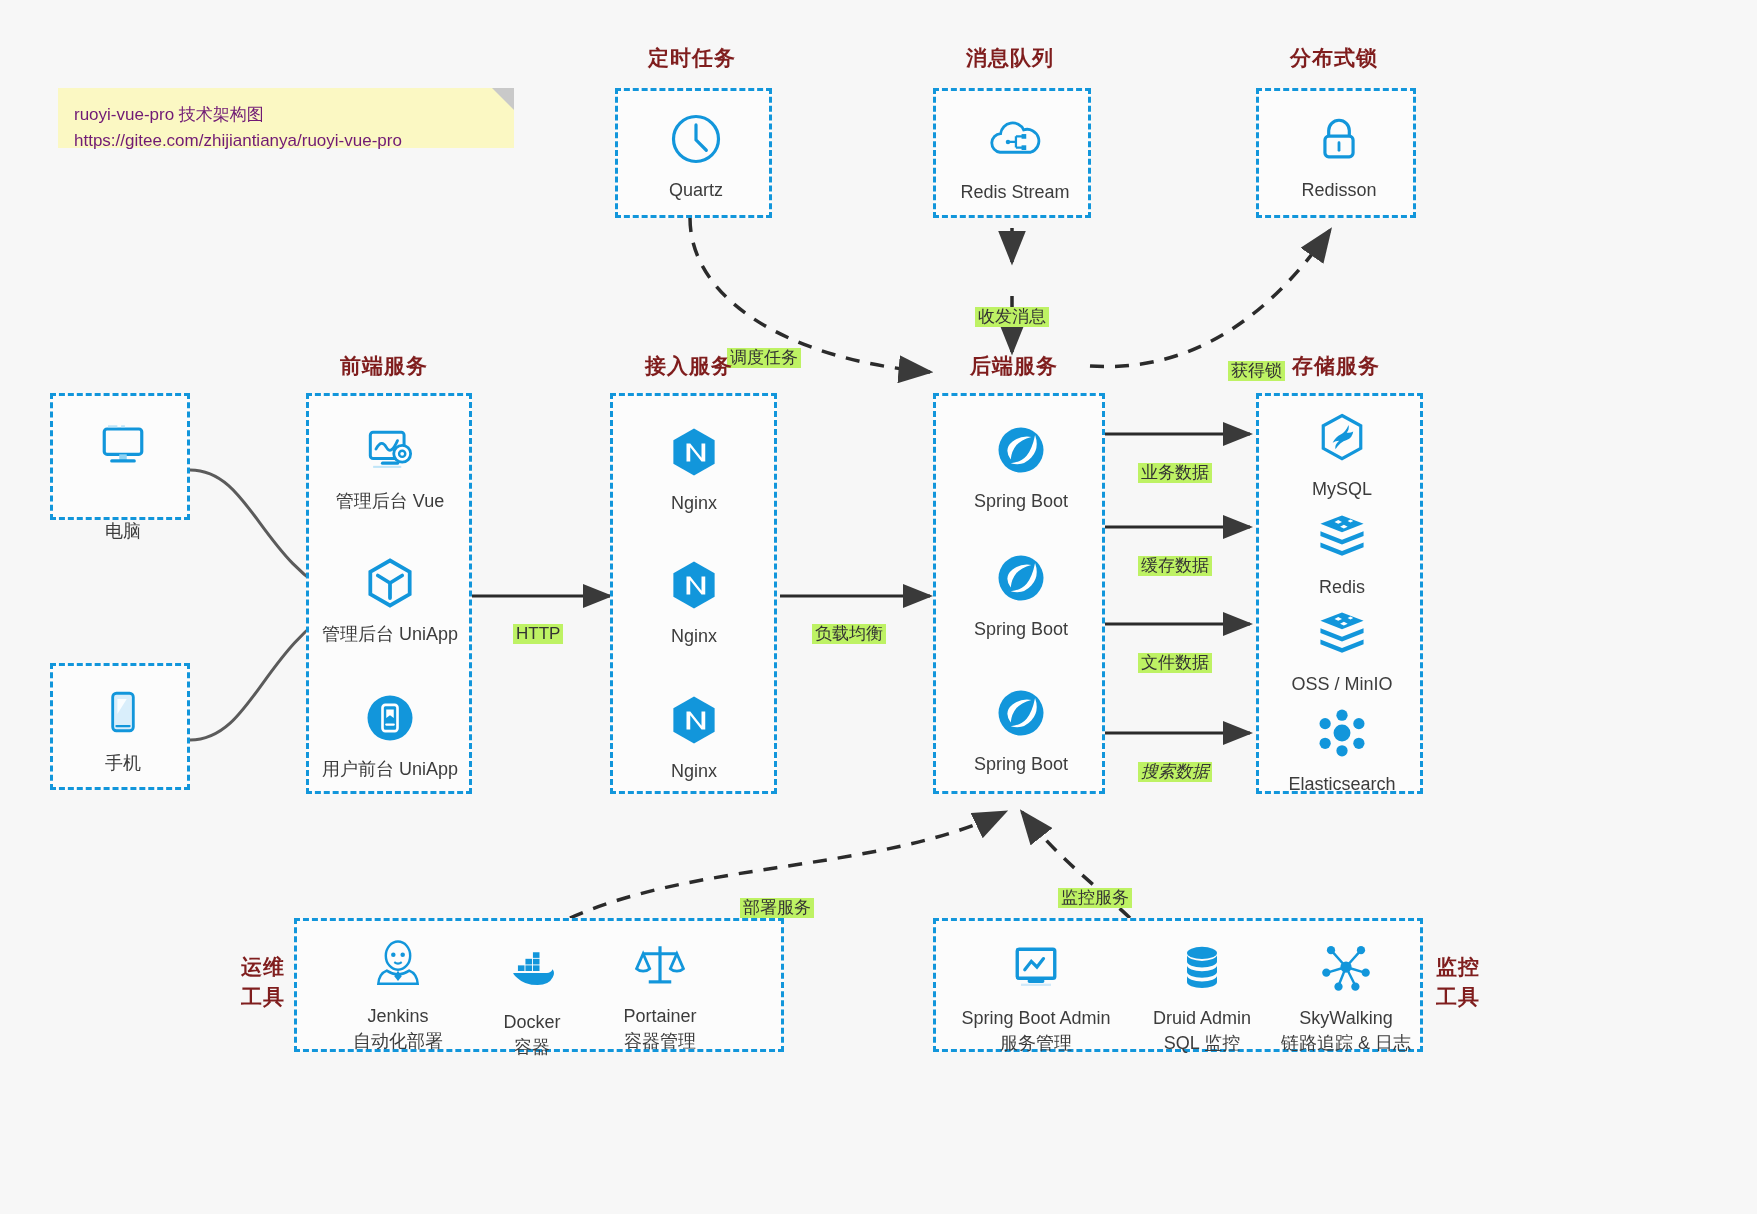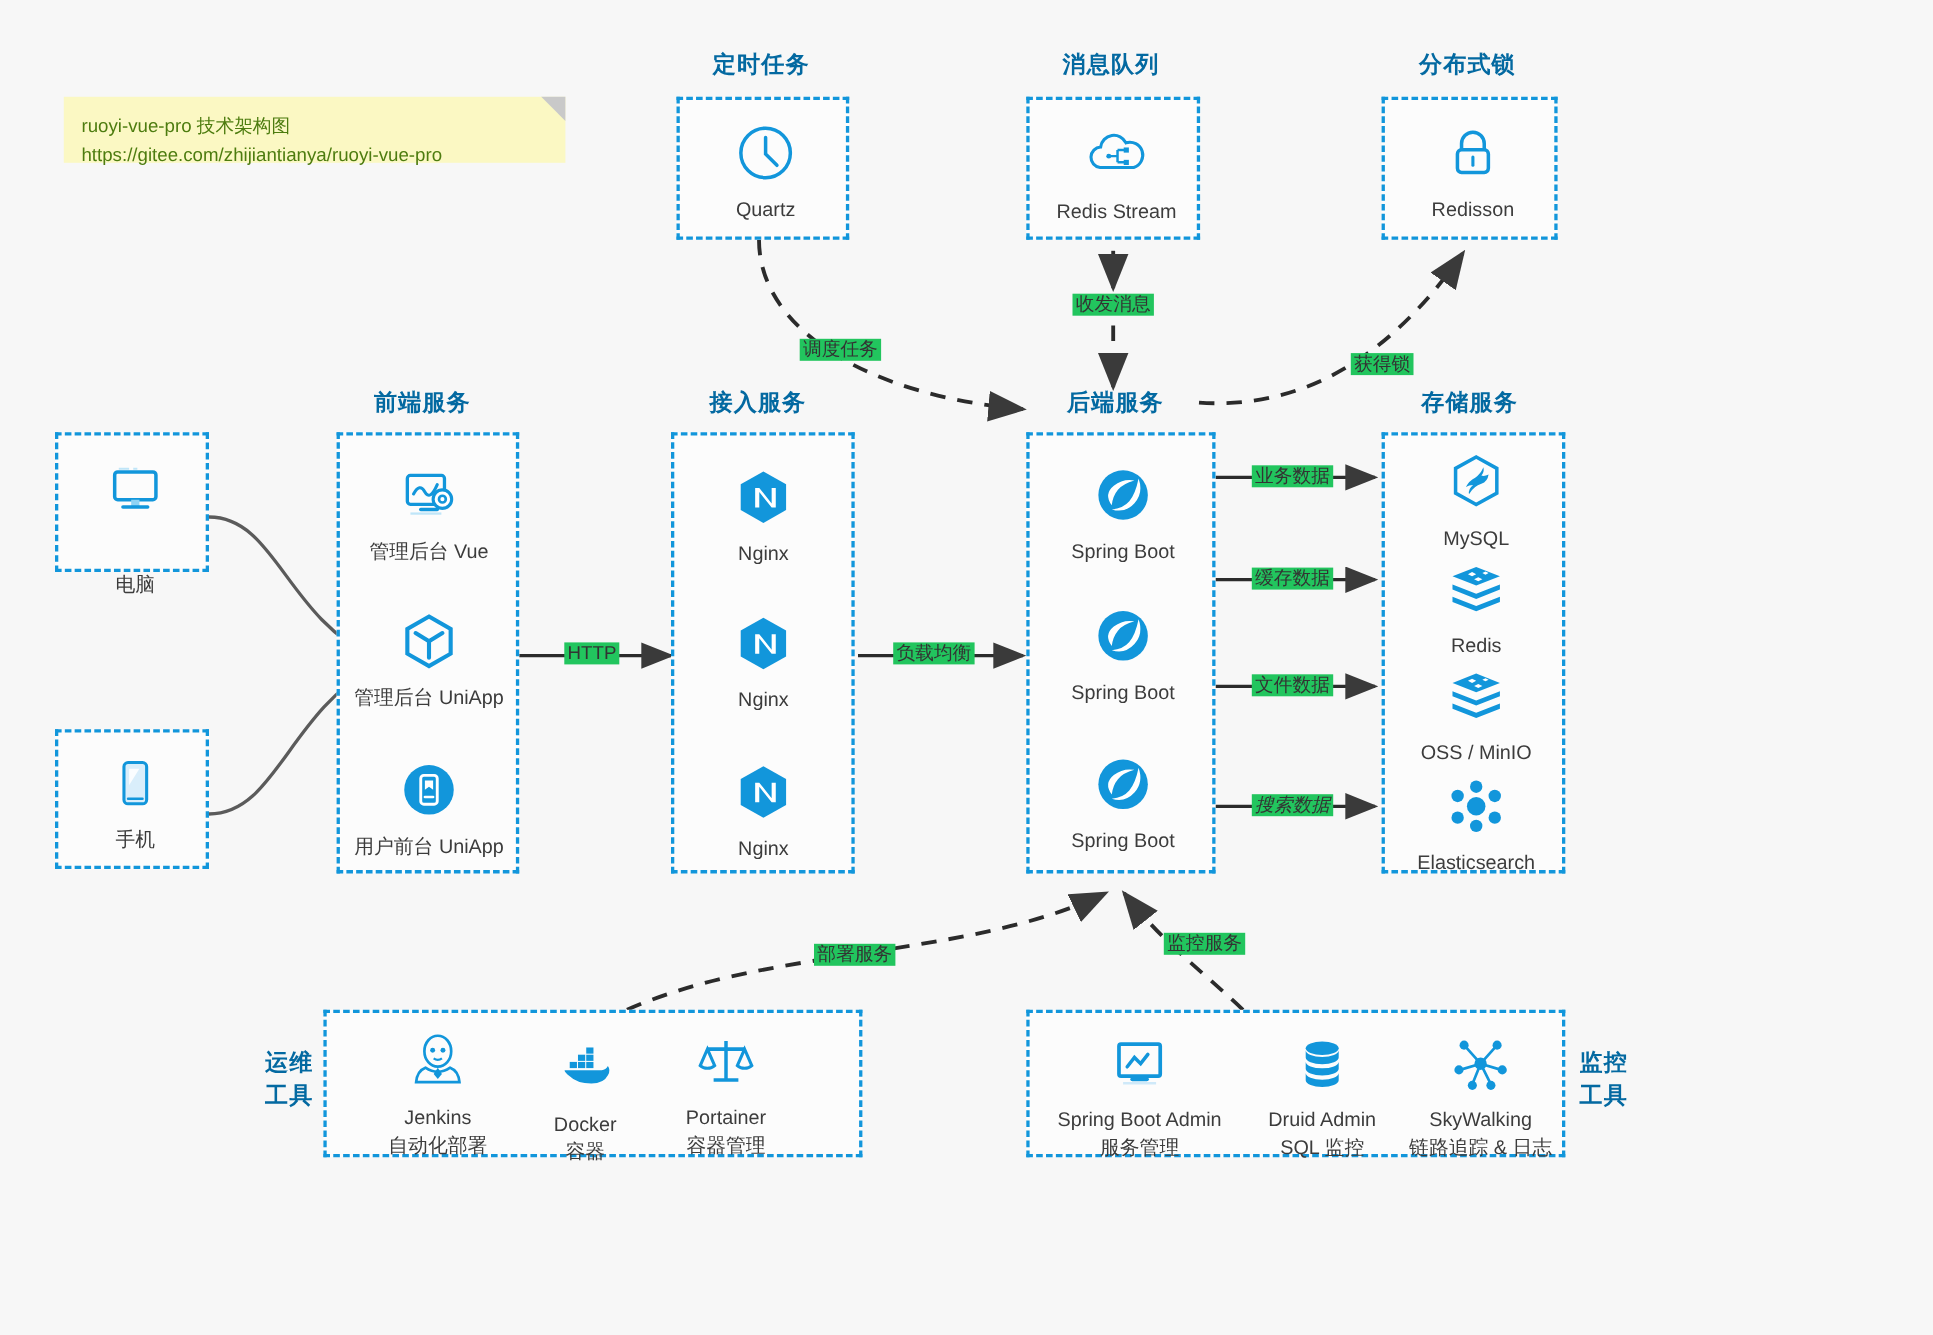--- a/index.html
+++ b/index.html
@@ -13,38 +13,38 @@
   }
   .stage{position:absolute;left:0;top:0;width:1757px;height:1214px;}
   svg.wires{position:absolute;left:0;top:0;width:1757px;height:1214px;pointer-events:none;}
 
   
   .note{
     position:absolute;left:58px;top:88px;width:456px;height:60px;
     background:#fbf8c3;
     padding:14px 16px 12px 16px;
     box-sizing:border-box;
-    font-size:17px;line-height:26px;color:#4d7c0f;
+    font-size:17px;line-height:26px;color:#701a75;
     white-space:nowrap;
   }
   .note .fold{
     position:absolute;right:0;top:0;width:0;height:0;
     border-left:22px solid transparent;border-top:22px solid #c9c9c9;
   }
 
   
   .box{
     position:absolute;
     border:3px dashed #1296db;
     background:#fcfcfc;
     box-sizing:border-box;
   }
   .grp-title{
     position:absolute;
-    color:#0369a1;
+    color:#7f1d1d;
     font-weight:bold;
     font-size:21px;
     letter-spacing:1px;
     white-space:nowrap;
   }
   .grp-title.side{font-size:21px;line-height:30px;text-align:center;}
 
   .node{
     position:absolute;
     display:flex;flex-direction:column;align-items:center;justify-content:flex-start;
@@ -52,25 +52,26 @@
   }
   .node .ic{width:60px;height:60px;display:block;}
   .node .lbl{
     margin-top:9px;font-size:18px;color:#3c3c3c;text-align:center;
     line-height:25px;white-space:nowrap;
   }
   .node .lbl2{font-size:18px;color:#3c3c3c;text-align:center;line-height:25px;white-space:nowrap;}
 
   .edge-label{
     position:absolute;
-    background:#22c55e;
+    background:#bef264;
     font-size:17px;color:#333;
     padding:0 3px;
     white-space:nowrap;
     line-height:20px;
+    margin-top:40px;
   }
 </style>
 </head>
 <body>
 
 <div class="stage">
 
   <svg class="wires" viewBox="0 0 1757 1214">
     <defs>
       <marker id="ah" markerWidth="10" markerHeight="8" refX="9" refY="4" orient="auto" markerUnits="strokeWidth">

